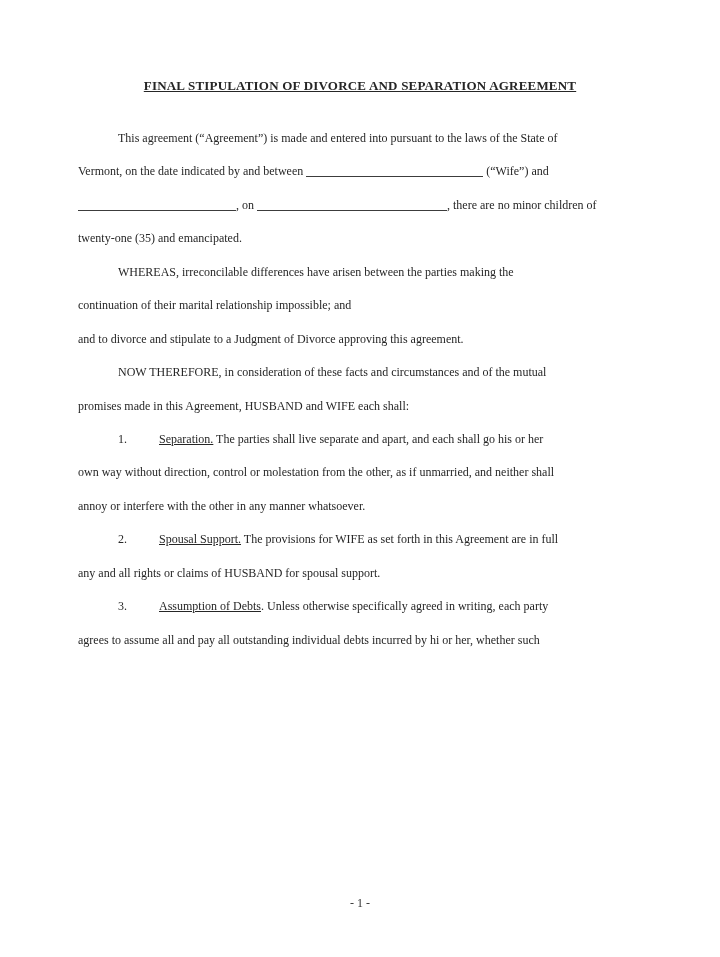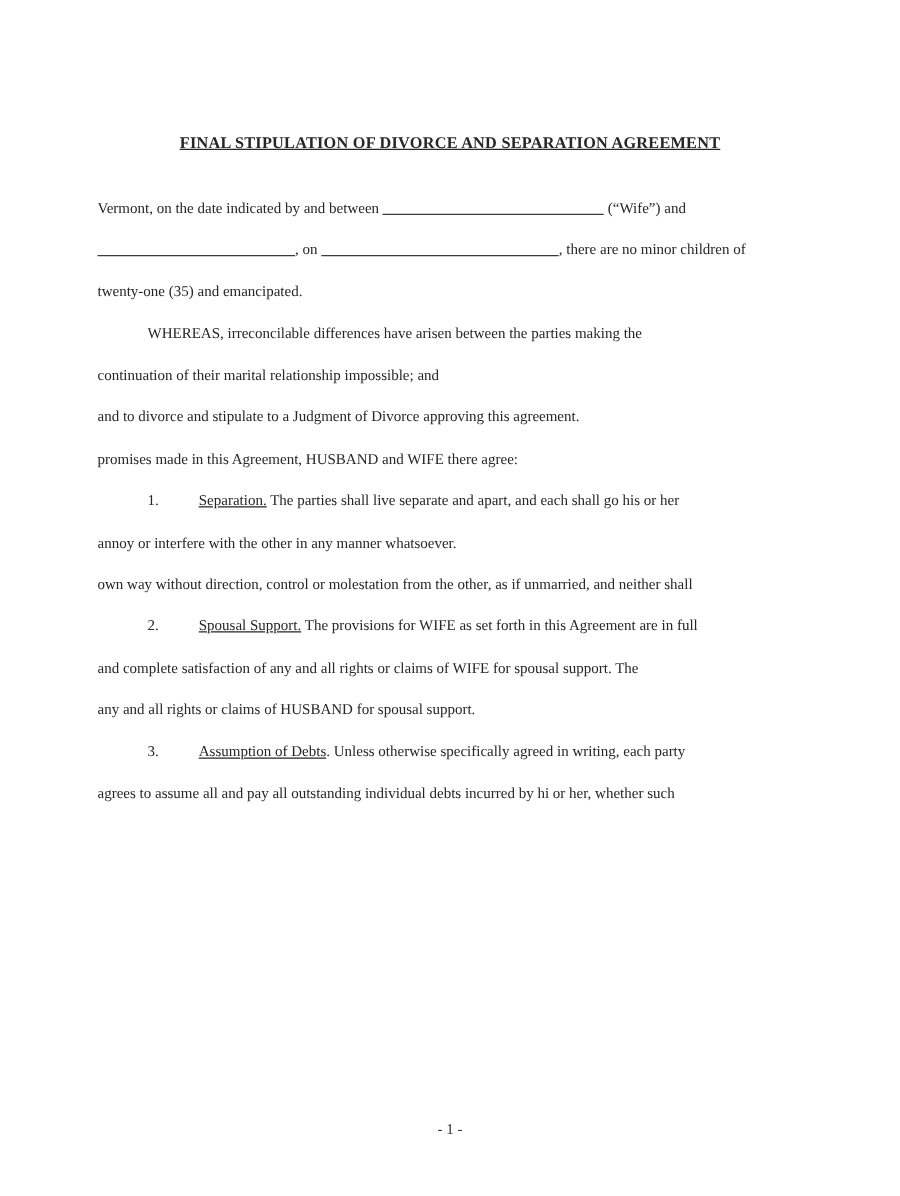--- a/index.html
+++ b/index.html
@@ -8,21 +8,21 @@
     height: 957px;
     background: #ffffff;
     font-family: "Liberation Serif", "DejaVu Serif", serif;
     color: #262626;
     position: relative;
     overflow: hidden;
   }
   .page {
     position: absolute;
     inset: 0;
-    padding: 104px 78px 0 78px;
+    padding: 76px 78px 0 78px;
     box-sizing: border-box;
   }
   .title {
     text-align: center;
     font-weight: bold;
     font-size: 13px;
     letter-spacing: 0.2px;
     text-decoration: underline;
     height: 20px;
     line-height: 20px;
@@ -57,31 +57,32 @@
     color: #333333;
   }
 </style>
 </head>
 <body>
 
 <div class="page">
   <div class="title">FINAL STIPULATION OF DIVORCE AND SEPARATION AGREEMENT</div>
 
   <div class="doc-body" id="doc-body">
+      <div class="line"><span class="sp" style="width: 40px;"></span><span>This agreement (“Agreement”) is made and entered into pursuant to the laws of the State of</span></div>
       <div class="line"><span>Vermont, on the date indicated by and between </span><span class="blank" style="width: 177px;"></span><span> (“Wife”) and</span></div>
       <div class="line"><span class="blank" style="width: 158px;"></span><span>, on </span><span class="blank" style="width: 190px;"></span><span>, there are no minor children of</span></div>
       <div class="line"><span>twenty-one (35) and emancipated.</span></div>
       <div class="line"><span class="sp" style="width: 40px;"></span><span>WHEREAS, irreconcilable differences have arisen between the parties making the</span></div>
       <div class="line"><span>continuation of their marital relationship impossible; and</span></div>
       <div class="line"><span>and to divorce and stipulate to a Judgment of Divorce approving this agreement.</span></div>
-      <div class="line"><span>promises made in this Agreement, HUSBAND and WIFE there agree:</span></div>
+      <div class="line"><span class="sp" style="width: 40px;"></span><span>NOW THEREFORE, in consideration of these facts and circumstances and of the mutual</span></div>
+      <div class="line"><span>promises made in this Agreement, HUSBAND and WIFE each shall:</span></div>
       <div class="line"><span class="sp" style="width: 40px;"></span><span>1.</span><span class="sp" style="width: 32px;"></span><span class="bu">Separation.</span><span> The parties shall live separate and apart, and each shall go his or her</span></div>
+      <div class="line"><span>own way without direction, control or molestation from the other, as if unmarried, and neither shall</span></div>
       <div class="line"><span>annoy or interfere with the other in any manner whatsoever.</span></div>
-      <div class="line"><span>own way without direction, control or molestation from the other, as if unmarried, and neither shall</span></div>
       <div class="line"><span class="sp" style="width: 40px;"></span><span>2.</span><span class="sp" style="width: 32px;"></span><span class="bu">Spousal Support.</span><span> The provisions for WIFE as set forth in this Agreement are in full</span></div>
-      <div class="line"><span>and complete satisfaction of any and all rights or claims of WIFE for spousal support. The</span></div>
       <div class="line"><span>any and all rights or claims of HUSBAND for spousal support.</span></div>
       <div class="line"><span class="sp" style="width: 40px;"></span><span>3.</span><span class="sp" style="width: 32px;"></span><span class="bu">Assumption of Debts</span><span>. Unless otherwise specifically agreed in writing, each party</span></div>
       <div class="line"><span>agrees to assume all and pay all outstanding individual debts incurred by hi or her, whether such</span></div>
     </div>
 
   <div class="footer">- 1 -</div>
 </div>
 
 </body></html>

